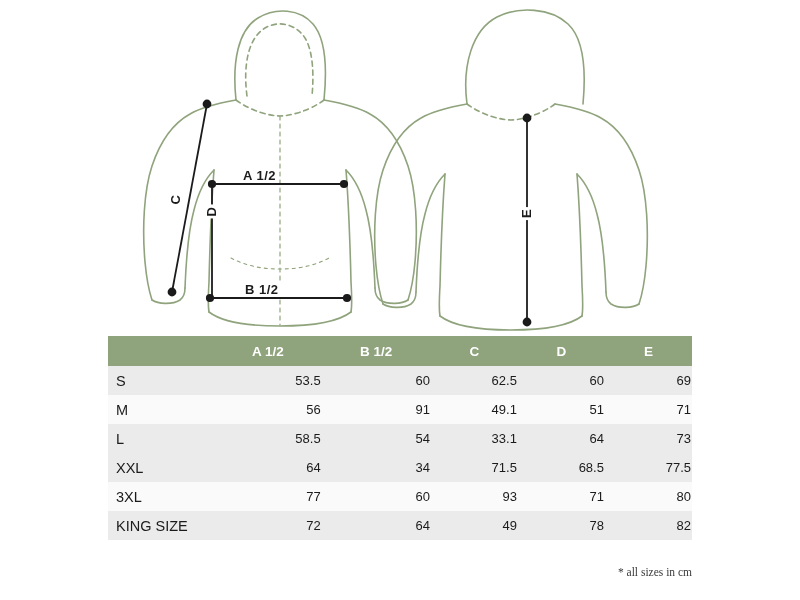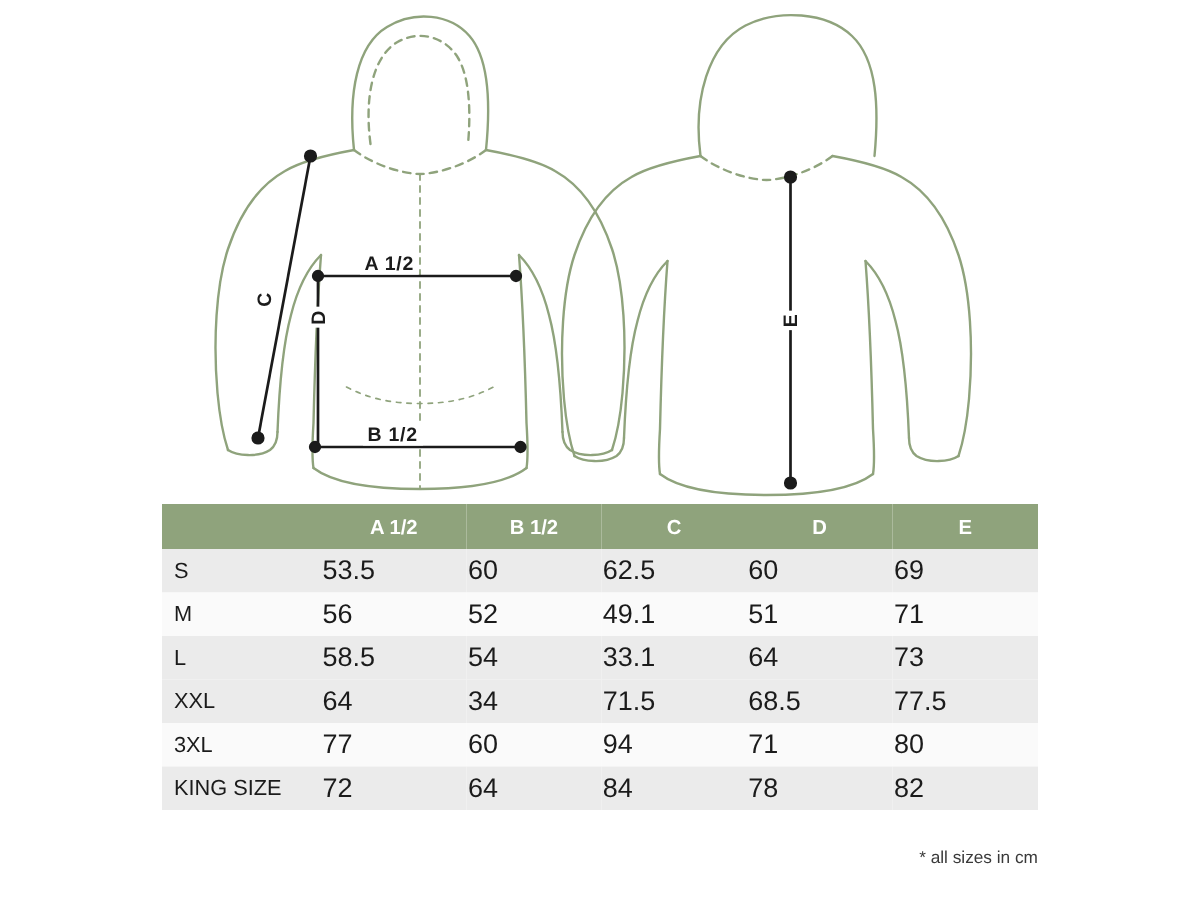--- a/index.html
+++ b/index.html
@@ -63,42 +63,42 @@
     font-size: 13.5px;
     height: 28px;
     text-align: center;
     border: none;
   }
   .size-table th.corner {
     width: 104px;
   }
   .size-table td {
     height: 27px;
-    text-align: left;
-    font-size: 18px;
+    text-align: right;
+    font-size: 13px;
     border: none;
   }
   .size-table td.rowlabel {
     text-align: left;
     padding-left: 8px;
     font-size: 14.5px;
   }
   .size-table tr.odd td {
     background: #ebebeb;
   }
   .size-table tr.even td {
     background: #fafafa;
   }
   .footnote {
     position: absolute;
     right: 108px;
     top: 566px;
     font-size: 11.5px;
     color: #3a3a3a;
-    font-family: Liberation Sans, sans-serif;
+    font-family: Liberation Serif, serif;
   }
 </style>
 </head>
 <body>
 
 <div id="root">
 
   <div class="illustration">
     <svg width="800" height="335" viewBox="0 0 800 335" xmlns="http://www.w3.org/2000/svg">
       <g fill="none" stroke="#8fa37c" stroke-width="1.6" stroke-linejoin="round" stroke-linecap="round">
@@ -189,21 +189,21 @@
         <td class="rowlabel">S</td>
         <td>53.5</td>
         <td>60</td>
         <td>62.5</td>
         <td>60</td>
         <td>69</td>
       </tr>
       <tr class="even">
         <td class="rowlabel">M</td>
         <td>56</td>
-        <td>52</td>
+        <td>91</td>
         <td>49.1</td>
         <td>51</td>
         <td>71</td>
       </tr>
       <tr class="odd">
         <td class="rowlabel">L</td>
         <td>58.5</td>
         <td>54</td>
         <td>33.1</td>
         <td>64</td>
@@ -214,29 +214,29 @@
         <td>64</td>
         <td>34</td>
         <td>71.5</td>
         <td>68.5</td>
         <td>77.5</td>
       </tr>
       <tr class="even">
         <td class="rowlabel">3XL</td>
         <td>77</td>
         <td>60</td>
-        <td>94</td>
+        <td>93</td>
         <td>71</td>
         <td>80</td>
       </tr>
       <tr class="odd">
         <td class="rowlabel">KING SIZE</td>
         <td>72</td>
         <td>64</td>
-        <td>84</td>
+        <td>49</td>
         <td>78</td>
         <td>82</td>
       </tr>
     </tbody>
   </table>
 
   <div class="footnote">* all sizes in cm</div>
 
 </div>
 

